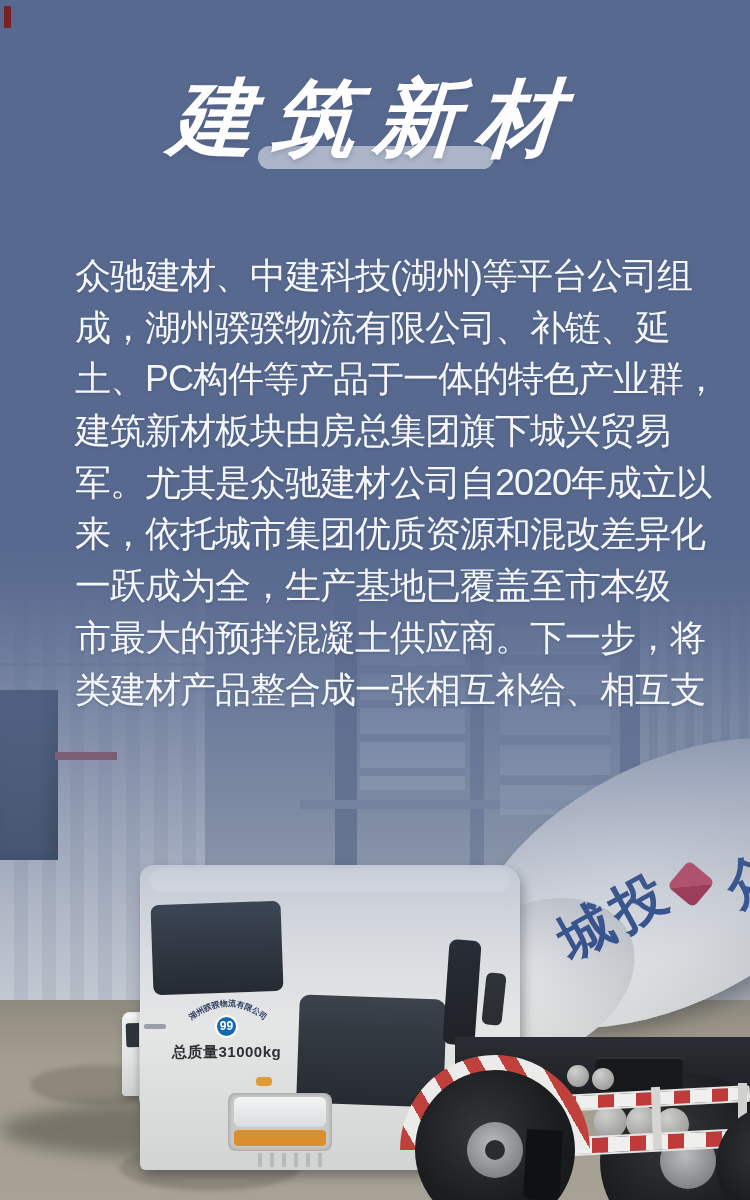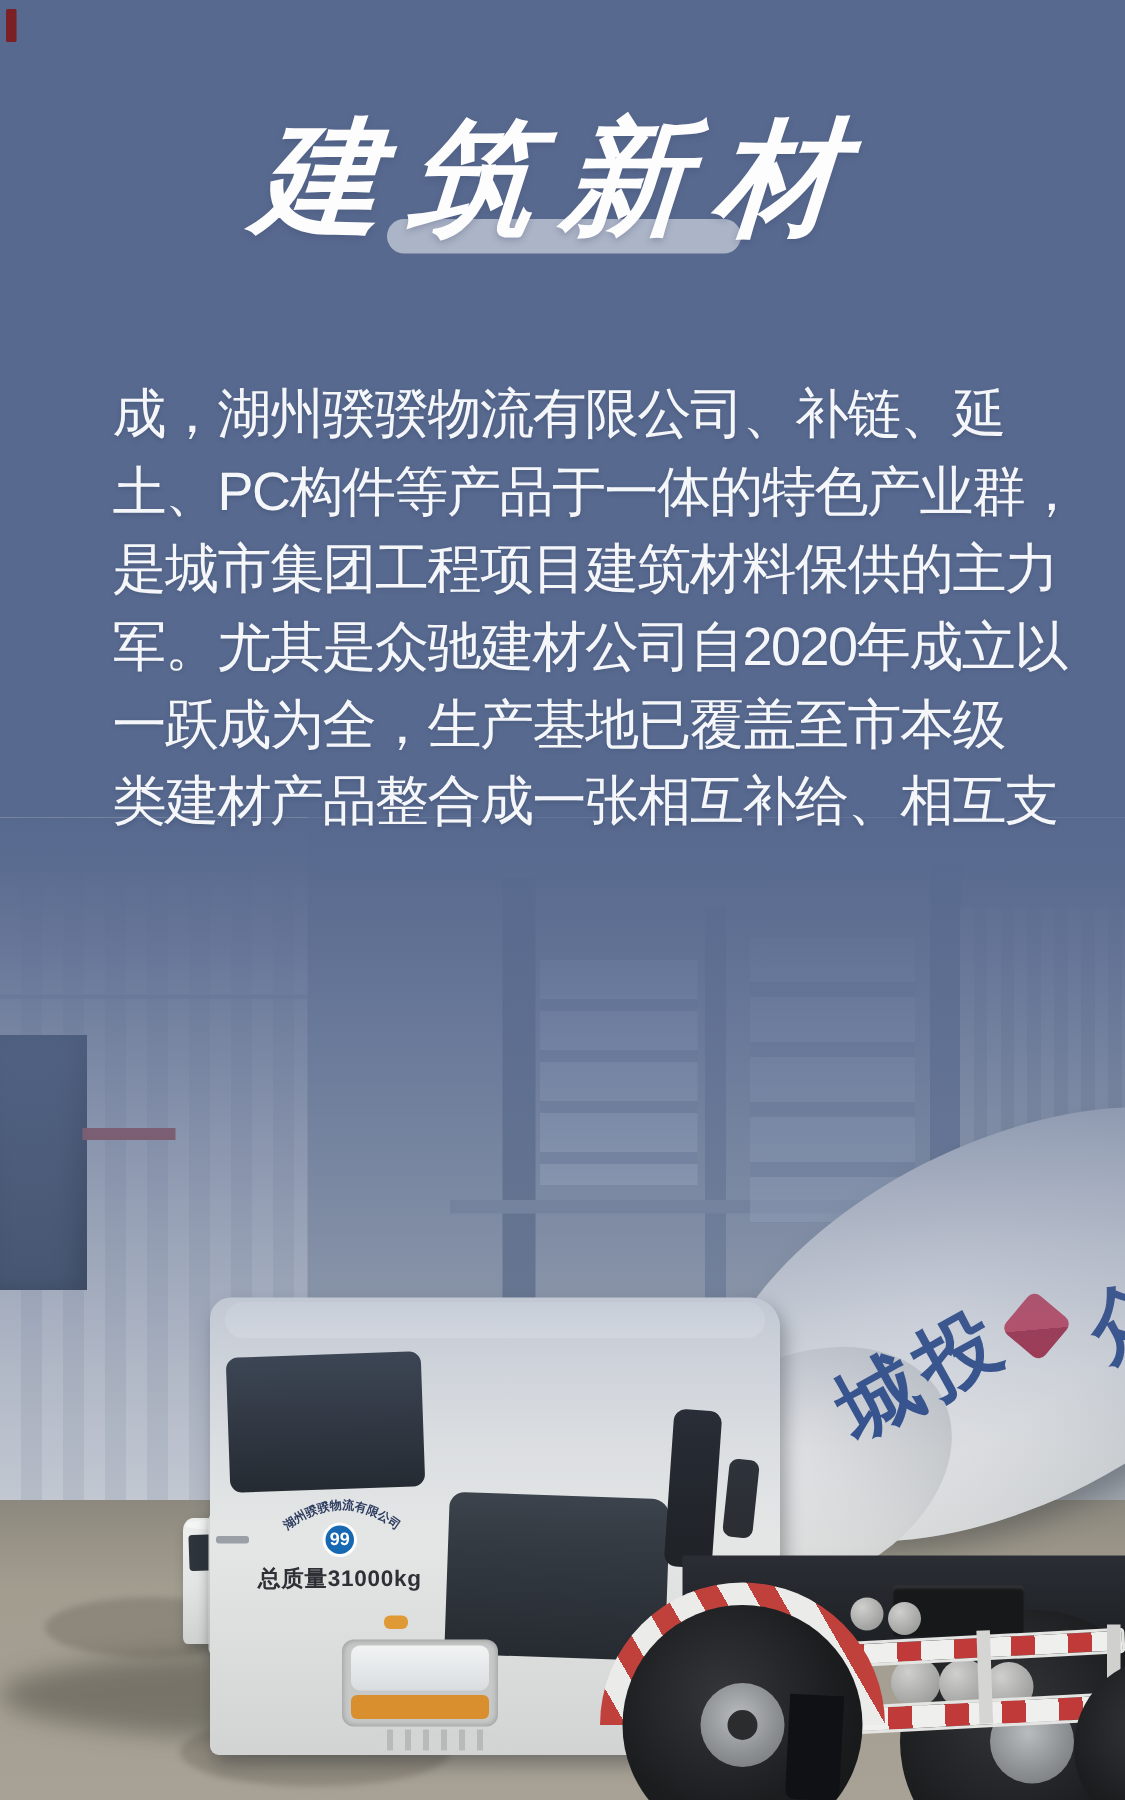--- a/index.html
+++ b/index.html
@@ -279,21 +279,24 @@
     <div class="fender-arc"></div>
     <div class="wheel wheel-1"></div>
     <div class="hub hub-1"></div>
     <div class="hub-1-core"></div>
     <div class="mudflap"></div>
 
     <div class="tint"></div>
   </div>
 
   <div class="article">
+    <div class="line">众驰建材、中建科技(湖州)等平台公司组</div>
     <div class="line">成，湖州骙骙物流有限公司、补链、延</div>
     <div class="line">土、PC构件等产品于一体的特色产业群，</div>
-    <div class="line">是城市集团工程项目建筑材料保供的主力</div>
+    <div class="line">建筑新材板块由房总集团旗下城兴贸易</div>
     <div class="line">军。尤其是众驰建材公司自2020年成立以</div>
+    <div class="line">来，依托城市集团优质资源和混改差异化</div>
     <div class="line">一跃成为全，生产基地已覆盖至市本级</div>
+    <div class="line">市最大的预拌混凝土供应商。下一步，将</div>
     <div class="line">类建材产品整合成一张相互补给、相互支</div>
   </div>
 
 </div>
 
 </body></html>

